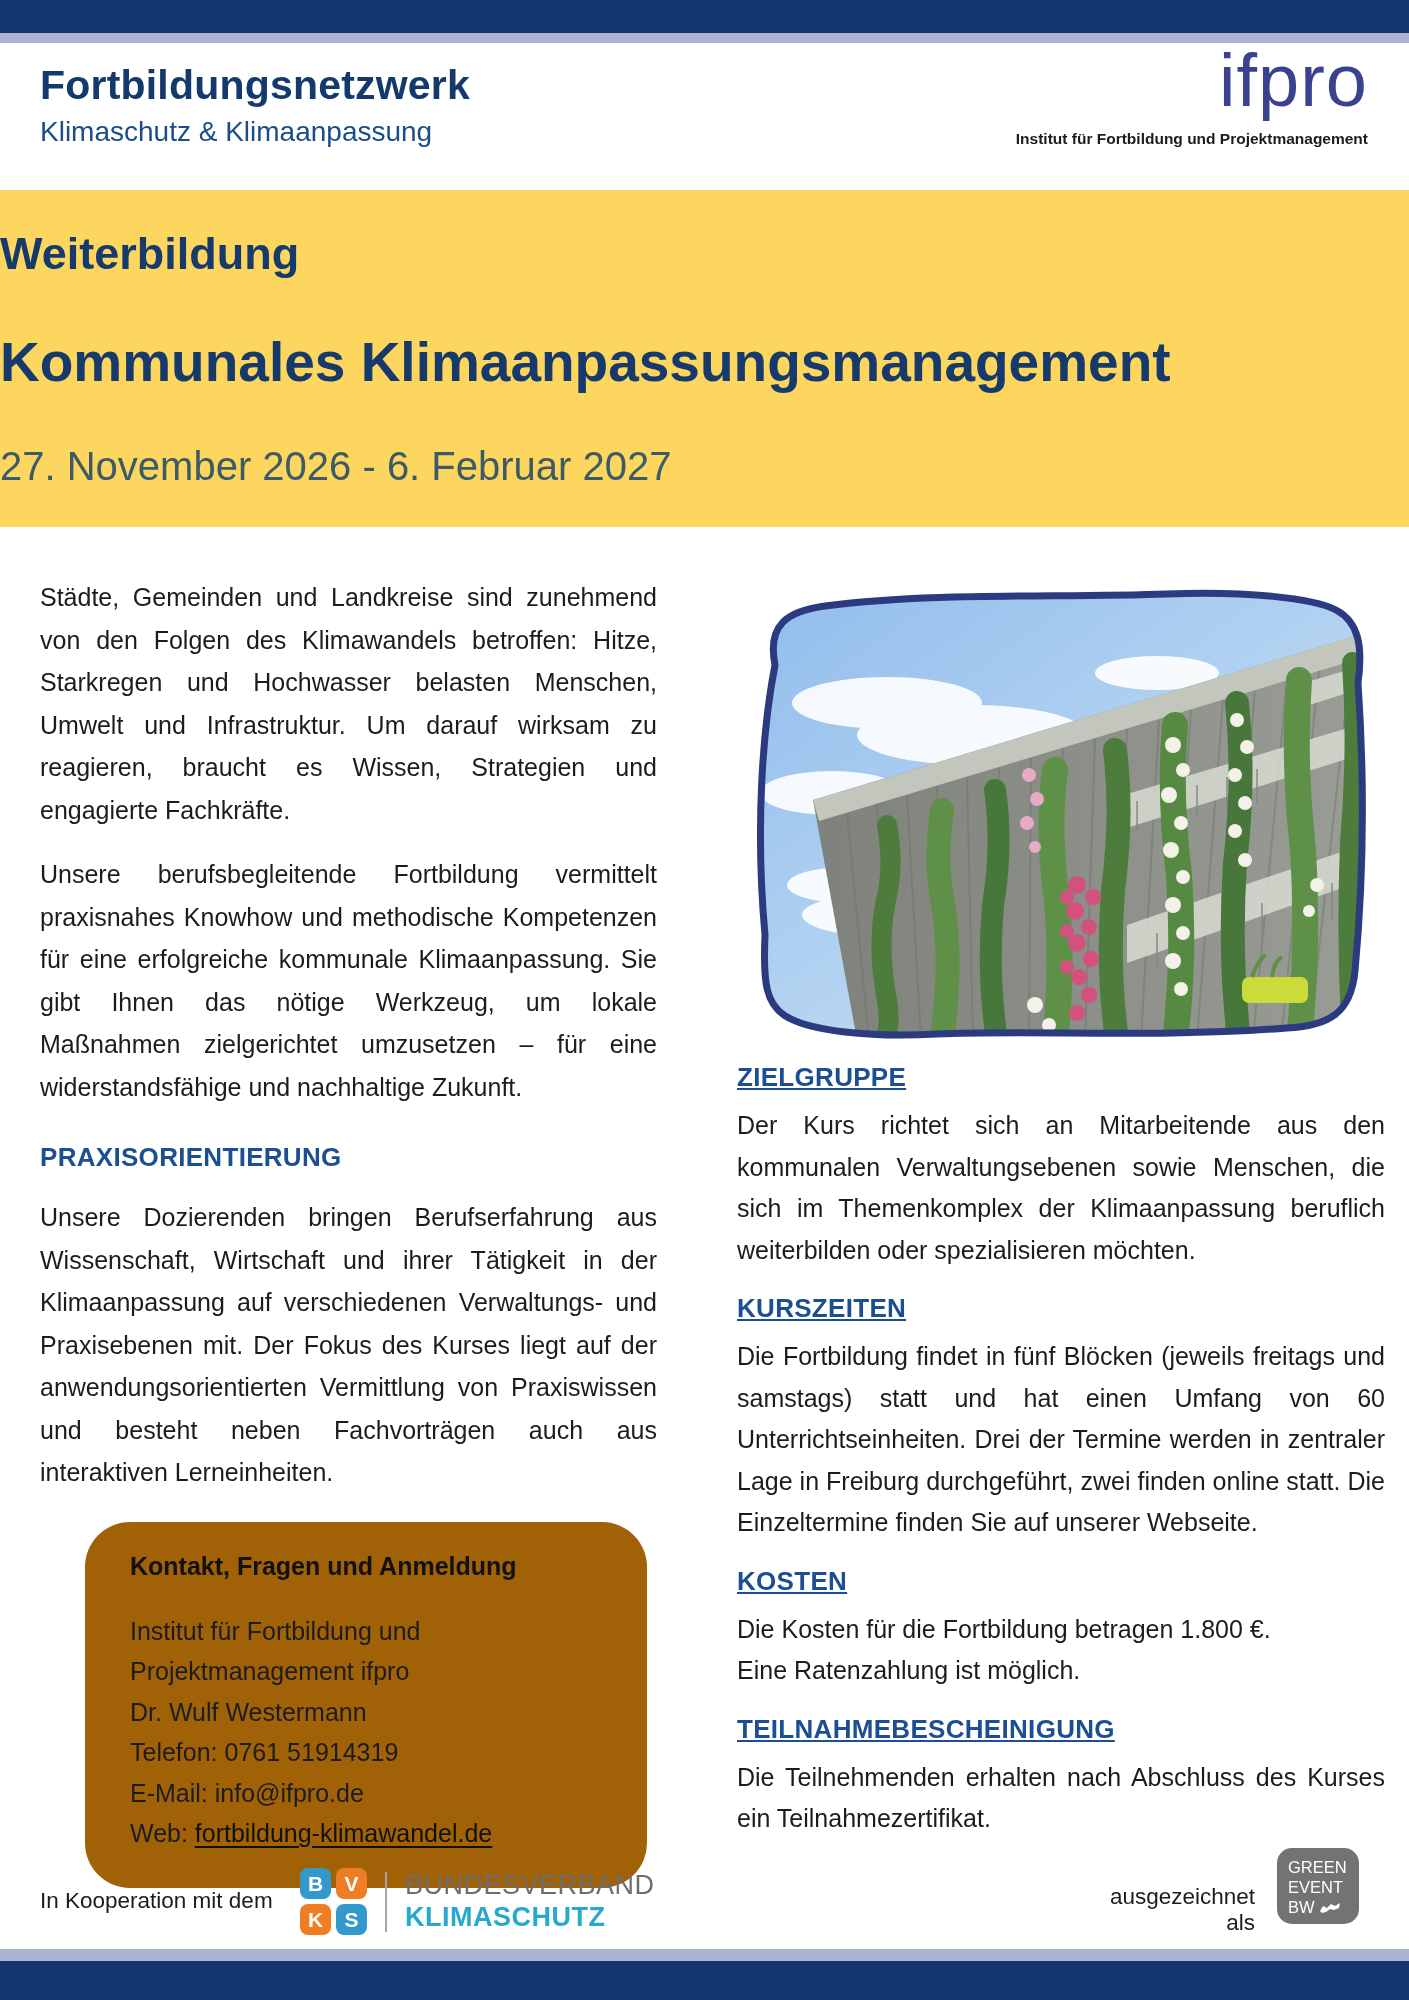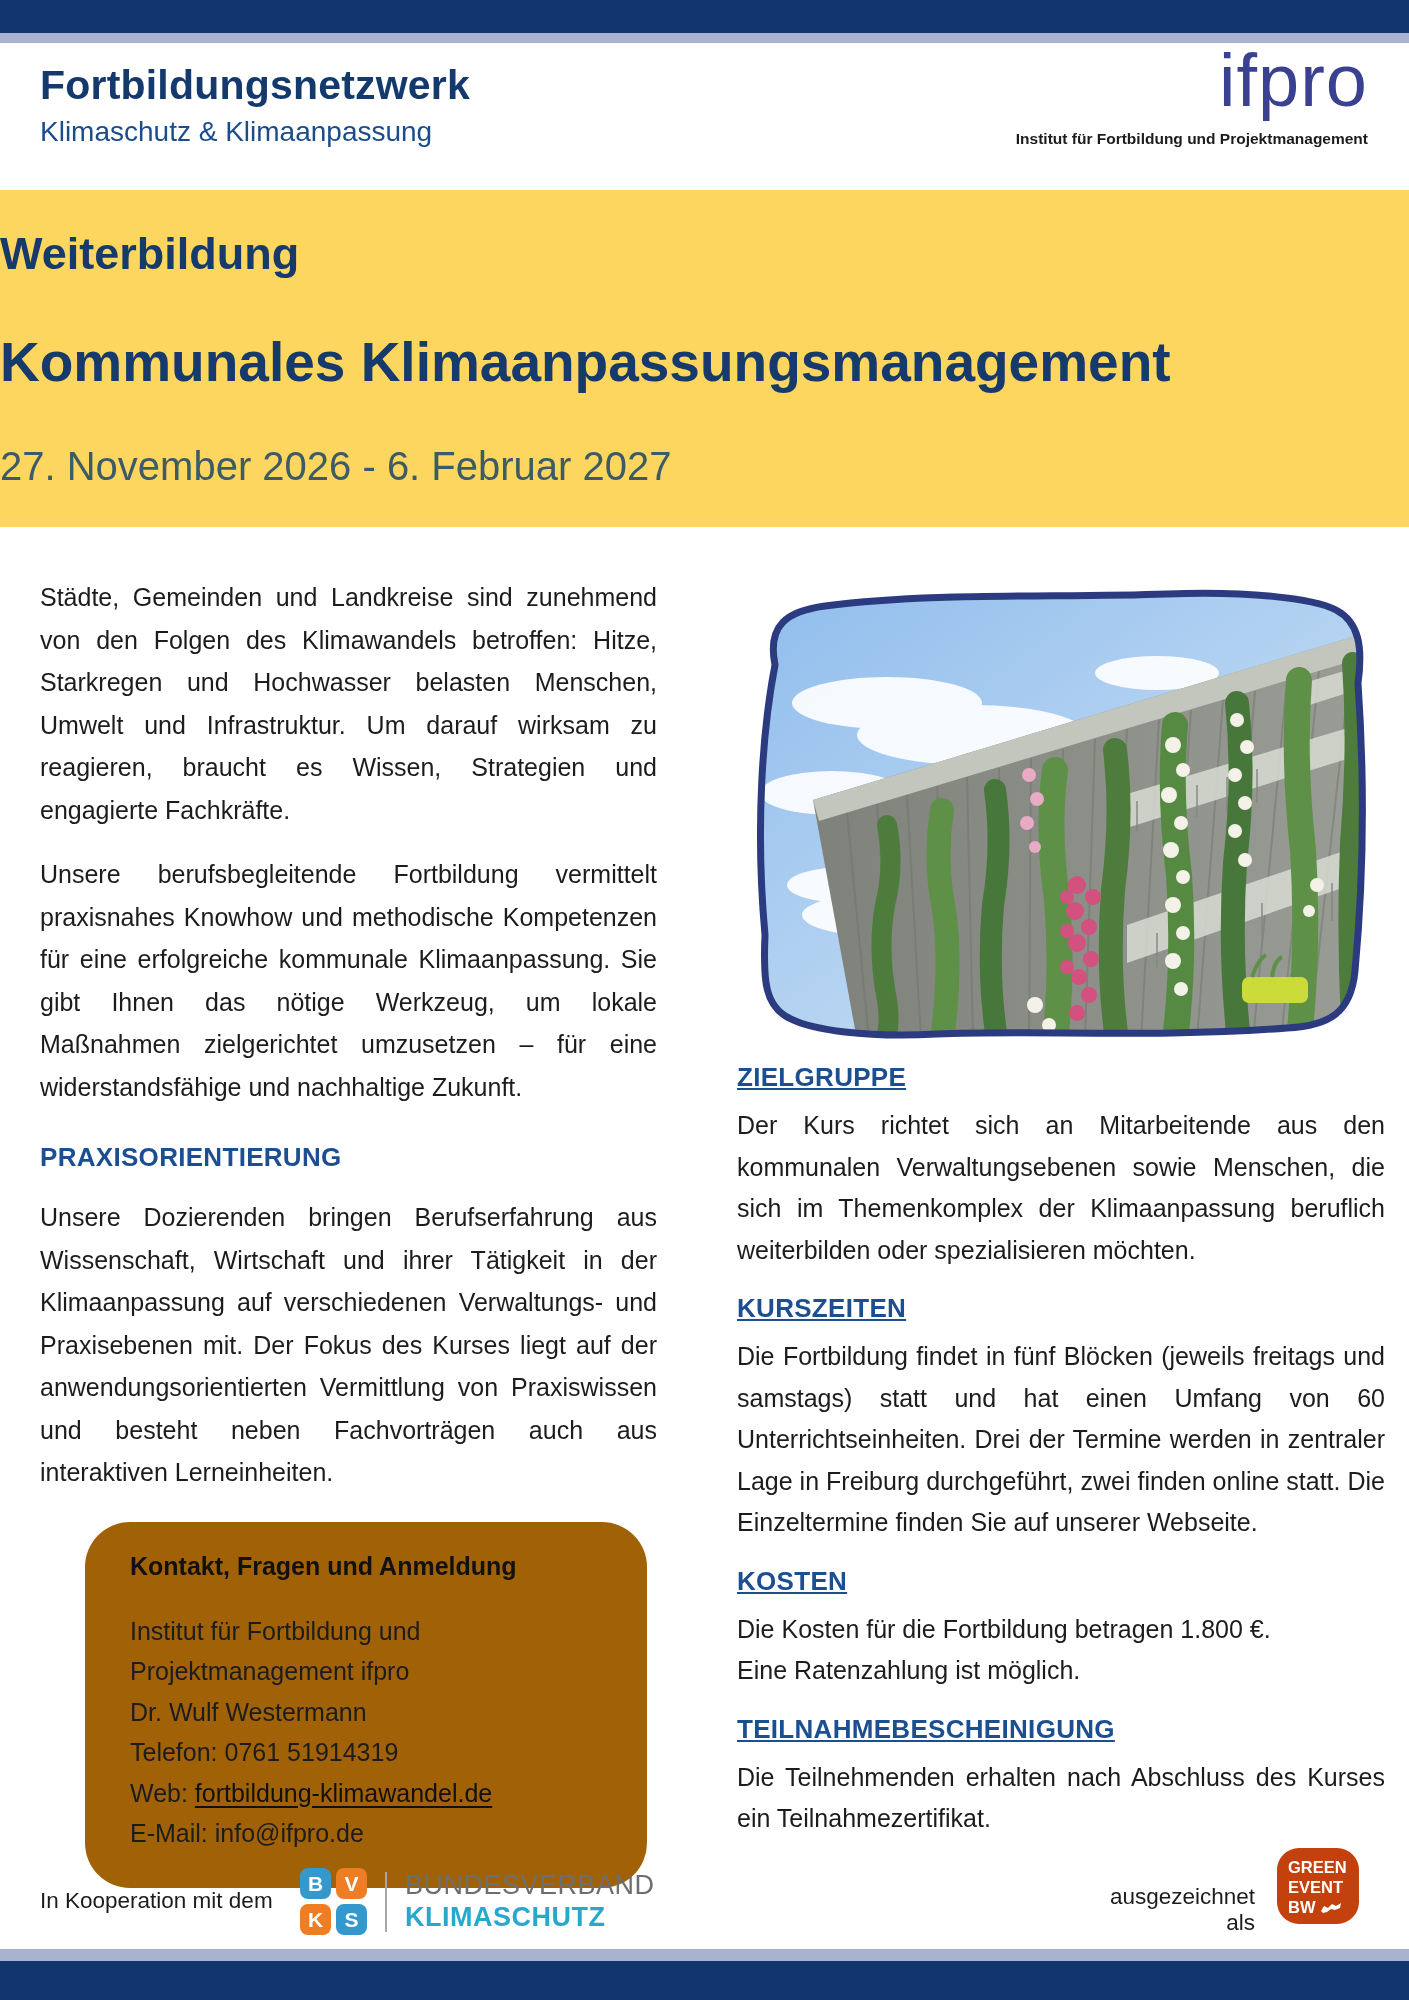--- a/index.html
+++ b/index.html
@@ -55,22 +55,22 @@
   .bvks{position:absolute;left:300px;top:1868px;display:flex;align-items:center;}
   .bvks-grid{display:grid;grid-template-columns:31px 31px;grid-template-rows:31px 31px;gap:5px;}
   .tile{border-radius:8px;display:flex;align-items:center;justify-content:center;
         color:#fff;font-weight:700;font-size:21px;}
   .tile-blue{background:#3398cc;}
   .tile-orange{background:#ee7d23;}
   .bvks-div{width:2px;height:60px;background:#a5a7aa;margin:0 18px;}
   .bvks-name1{font-size:27px;color:#6d6e71;letter-spacing:.5px;line-height:1.15;}
   .bvks-name2{font-size:27px;color:#29a8ce;font-weight:700;letter-spacing:.5px;line-height:1.15;}
   .award-text{position:absolute;left:1095px;top:1884px;width:160px;text-align:right;font-size:22.5px;color:#1c1c1c;}
-  .green-badge{position:absolute;left:1277px;top:1848px;width:82px;height:76px;background:#c2410c;border-radius:22px;
-               color:#fff;font-weight:700;font-size:16.5px;line-height:1.2;padding:10px 0 0 11px;box-sizing:border-box;}
+  .green-badge{position:absolute;left:1277px;top:1848px;width:82px;height:76px;background:#737373;border-radius:15px;
+               color:#fff;font-weight:400;font-size:16.5px;line-height:1.2;padding:10px 0 0 11px;box-sizing:border-box;}
   .green-badge .bw-row{display:flex;align-items:center;gap:3px;}
 </style>
 </head>
 <body>
 
 <div class="page">
 
   <div class="bar-navy top-navy"></div>
   <div class="bar-lav top-lav"></div>
 
@@ -93,22 +93,22 @@
     <p class="col-heading h-praxis">PRAXISORIENTIERUNG</p>
     <p class="body-p p-after-h">Unsere Dozierenden bringen Berufserfahrung aus Wissenschaft, Wirtschaft und ihrer Tätigkeit in der Klimaanpassung auf verschiedenen Verwaltungs- und Praxisebenen mit. Der Fokus des Kurses liegt auf der anwendungsorientierten Vermittlung von Praxiswissen und besteht neben Fachvorträgen auch aus interaktiven Lerneinheiten.</p>
 
     <div class="contact-box">
       <div class="contact-title">Kontakt, Fragen und Anmeldung</div>
       <div class="contact-lines">
         <div>Institut für Fortbildung und</div>
         <div>Projektmanagement ifpro</div>
         <div>Dr. Wulf Westermann</div>
         <div>Telefon: 0761 51914319</div>
+        <div>E-Mail: info@ifpro.de</div>
         <div><span>Web: </span><a class="contact-link" href="#">fortbildung-klimawandel.de</a></div>
-        <div>E-Mail: info@ifpro.de</div>
       </div>
     </div>
   </div>
 
   <div class="col-right">
 
     <svg class="photo-frame" viewBox="0 0 648 455" aria-label="photo">
       <defs>
         <linearGradient id="sky" x1="0" y1="0" x2="1" y2="1">
           <stop offset="0" stop-color="#8fbcec"></stop>

